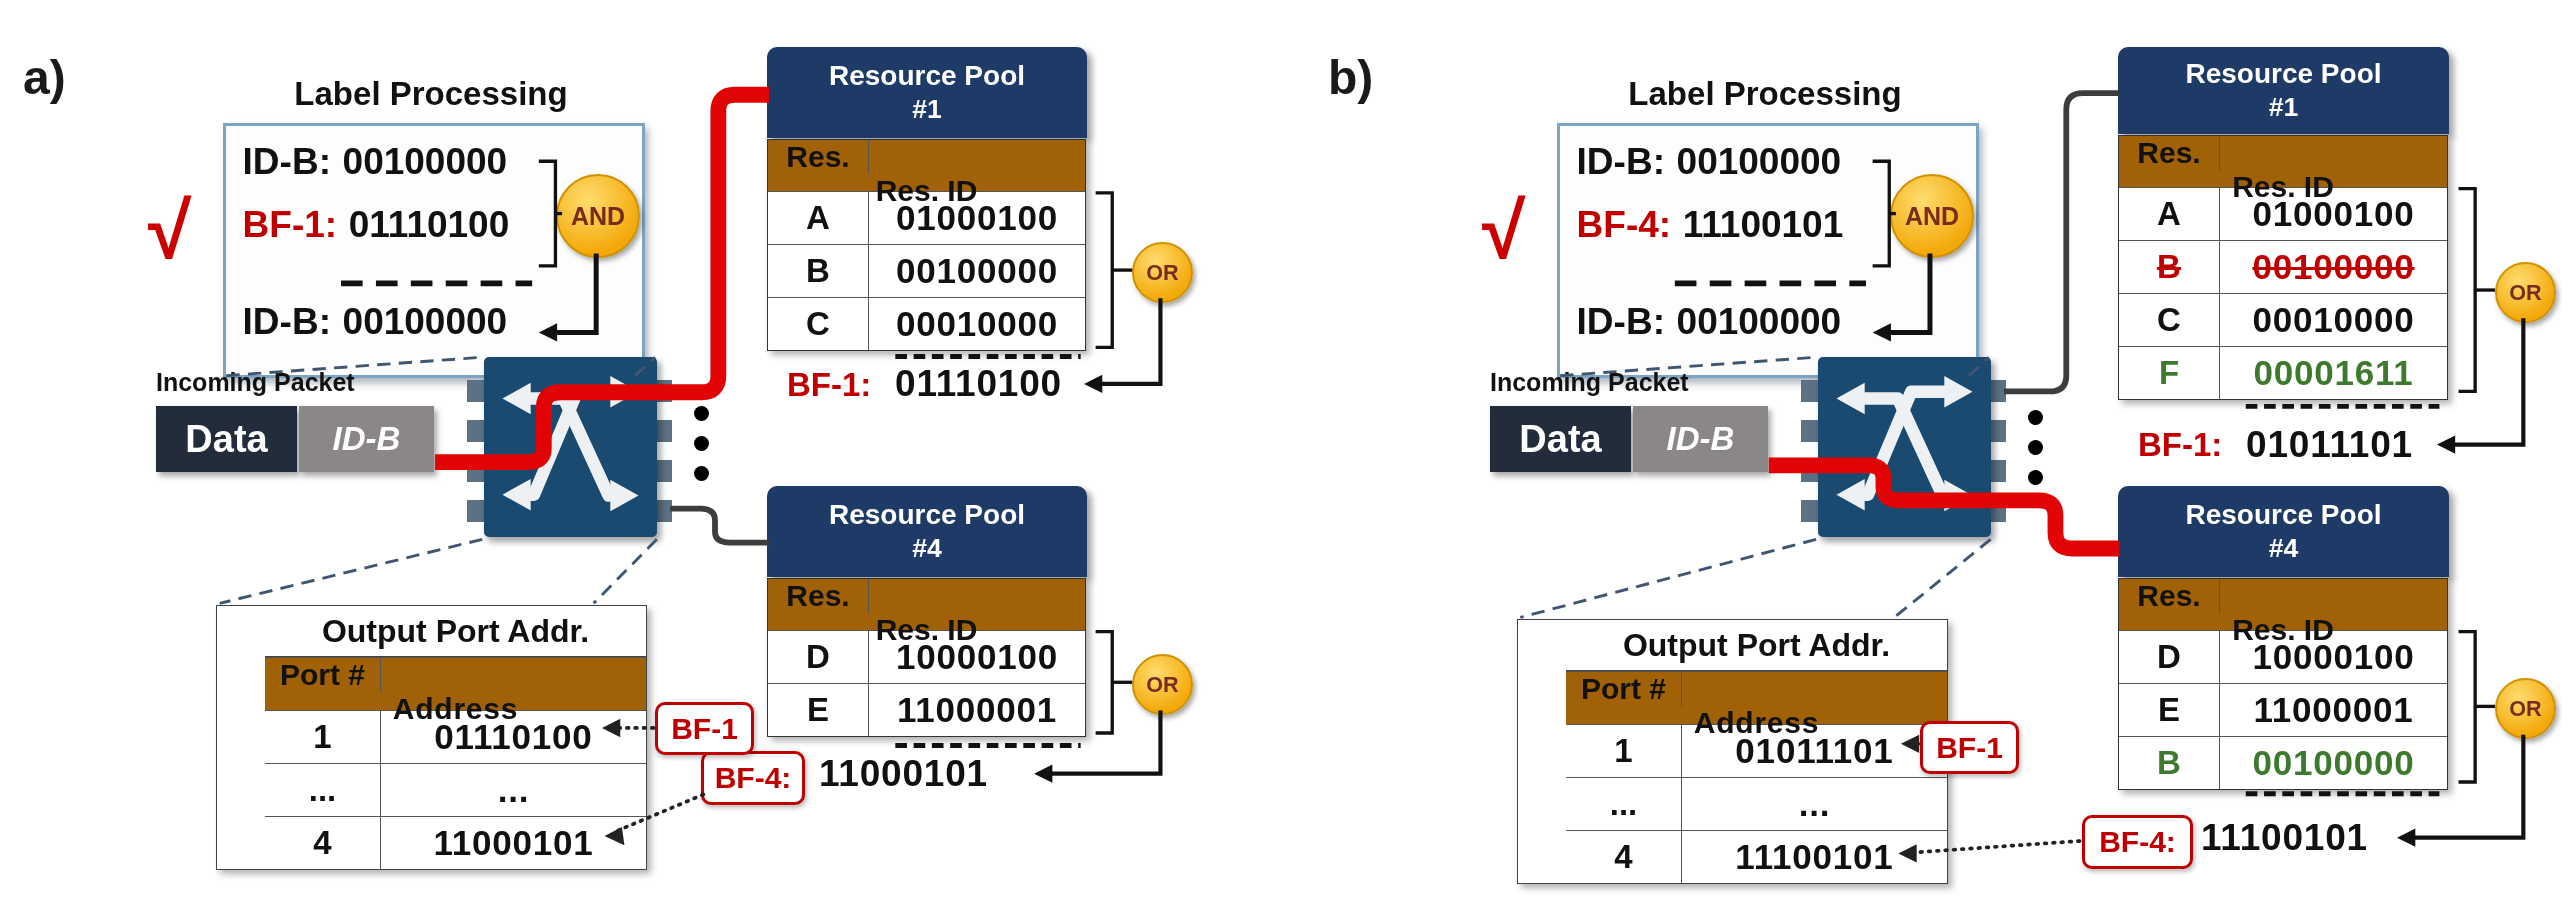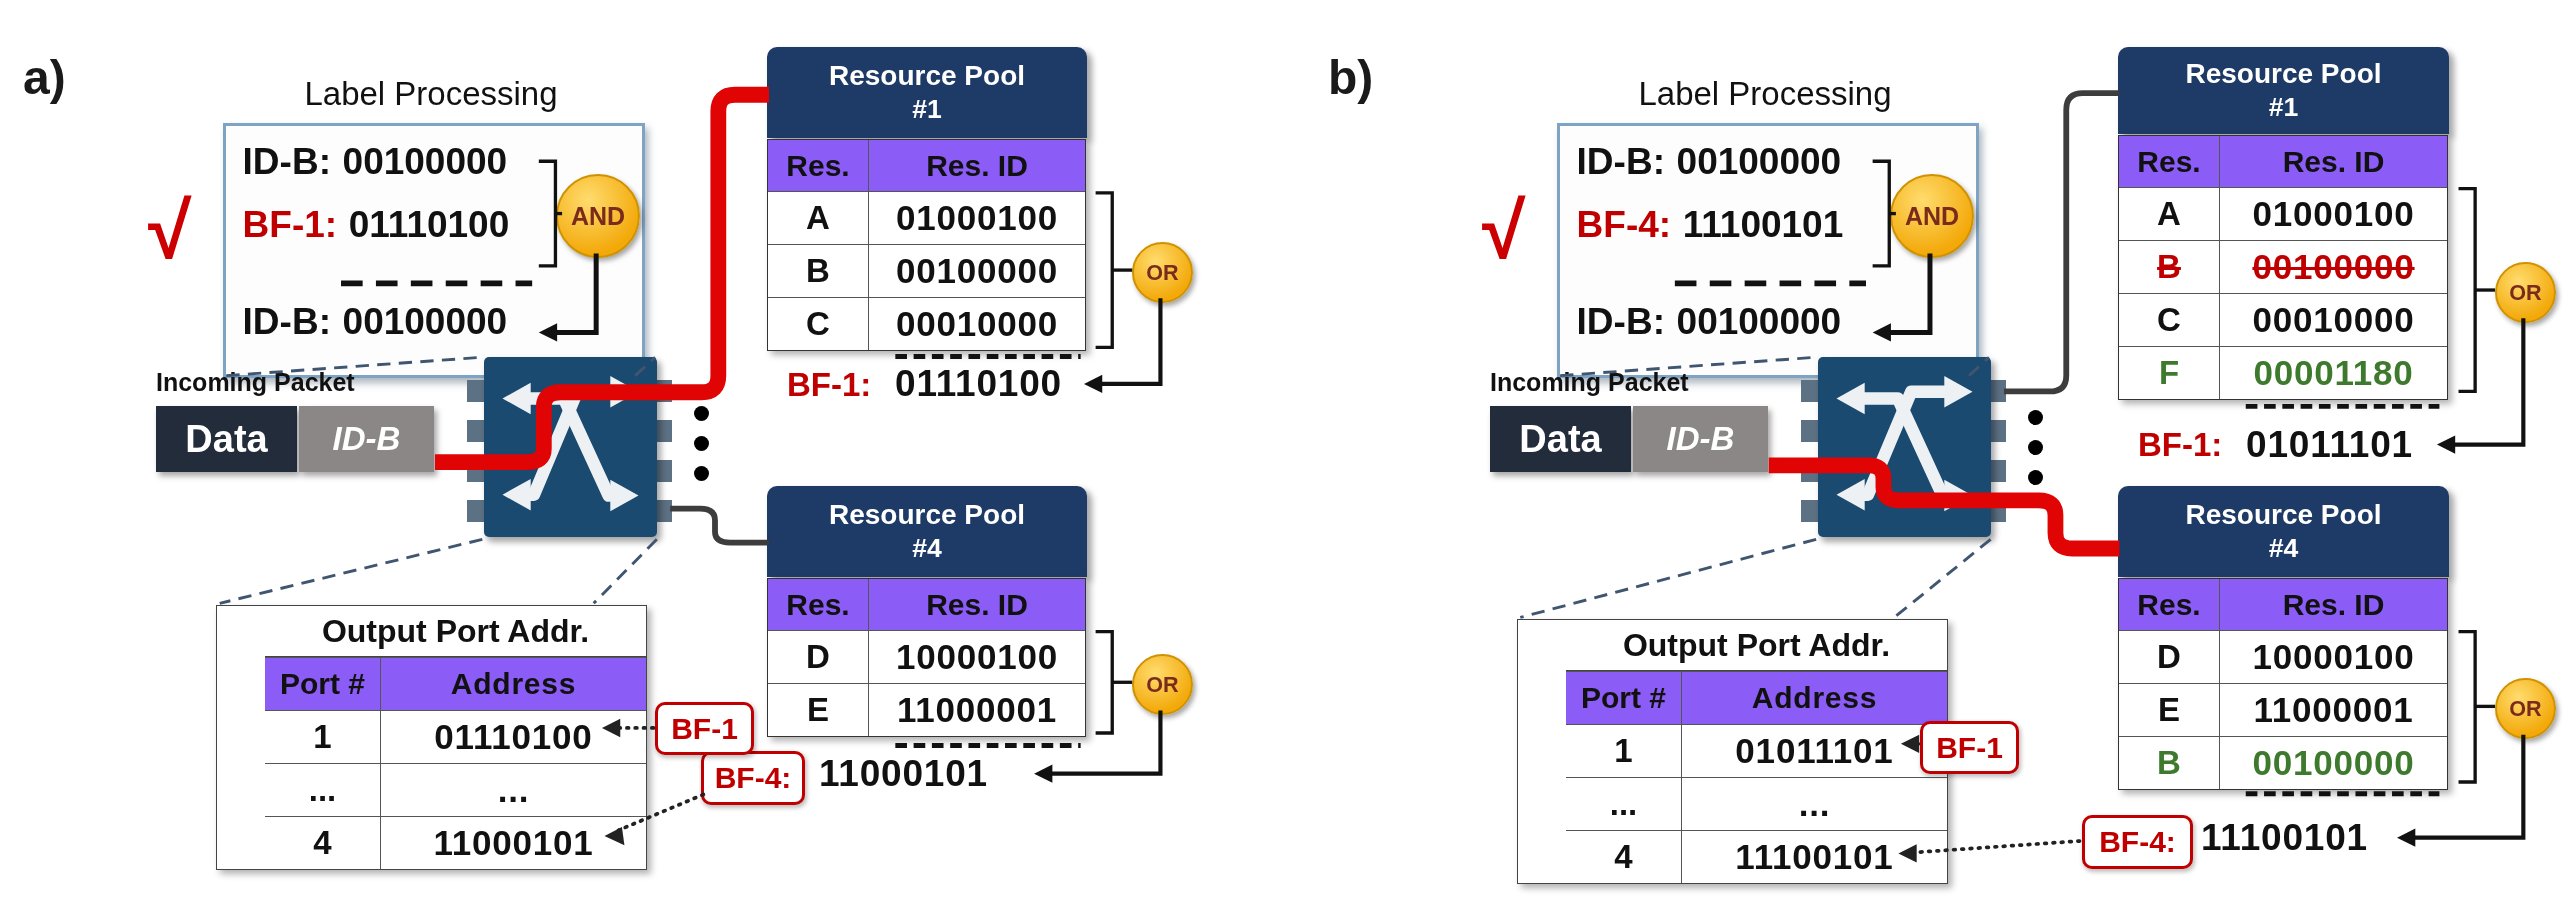--- a/index.html
+++ b/index.html
@@ -1,20 +1,20 @@
 <!DOCTYPE html>
 <html style="font-size:13.3px"><head>
 <meta charset="utf-8">
 <style>
   html,body{margin:0;padding:0;background:#fff;}
   #stage{position:relative;width:2576px;height:905px;background:#fff;overflow:hidden;
          font-family:"Liberation Sans",sans-serif;}
   .abs{position:absolute;}
   .panel-label{font-size:48px;font-weight:bold;color:#1a1a1a;}
-  .lp-title{font-size:33px;font-weight:normal;color:#111;text-align:center;}
+  .lp-title{font-size:33px;font-weight:bold;color:#111;text-align:center;}
   .lp-box{border:3.3px solid #7fa3c3;background:#fdfdfd;box-shadow:4.2px 5px 7.5px rgba(70,90,110,.45);}
   .lp-line{position:absolute;left:16.6px;display:flex;gap:11.6px;font-size:37px;font-weight:bold;color:#111;white-space:nowrap;}
   .red{color:#c00000;}
   .check{font-size:79px;font-weight:bold;color:#cc0000;}
   .op-circle{border-radius:50%;background:radial-gradient(circle at 38% 30%,#ffdc6e,#f3a90a 72%);
              border:2.5px solid #cf9200;color:#7a2b1c;font-weight:bold;display:flex;align-items:center;
              justify-content:center;box-shadow:2.5px 3.3px 5px rgba(0,0,0,.35);}
   .pkt-title{font-size:25px;font-weight:bold;color:#111;white-space:nowrap;}
   .pkt-data{background:#232c3b;color:#fff;display:flex;align-items:center;justify-content:center;
             font-size:38px;font-weight:bold;box-shadow:3.3px 4.2px 5.8px rgba(0,0,0,.35);}
@@ -26,21 +26,21 @@
   .pool-head{background:#1e3a66;color:#fff;border-radius:10px 10px 0 0;text-align:center;
              font-weight:bold;box-shadow:4.2px 4.2px 6.6px rgba(0,0,0,.35);display:flex;flex-direction:column;
              align-items:center;justify-content:center;line-height:1.25;}
   .pool-head .t1{font-size:28px;} .pool-head .t2{font-size:26.6px;}
   .ptable{background:#fff;border:1.7px solid #333;box-shadow:4.2px 4.2px 6.6px rgba(0,0,0,.3);}
   .prow{display:flex;border-top:1.7px solid #555;}
   .prow:first-child{border-top:none;}
   .pcell{display:flex;align-items:center;justify-content:center;font-weight:bold;color:#111;}
   .c-res{width:100px;font-size:33px;border-right:1.7px solid #555;}
   .c-id{flex:1;font-size:35px;letter-spacing:0.8px;}
-  .thead-row{background:#8b5cf6;}
+  .thead-row{background:#a16207;flex-direction:column;}
   .thead-row .pcell{font-size:30px;letter-spacing:0;}
   .prow[data-state="removed"] .pcell{color:#c00000;text-decoration:line-through;text-decoration-thickness:3.3px;}
   .prow[data-state="added"] .pcell{color:#3e7a2d;}
   .bf-key{font-size:33px;font-weight:bold;color:#c00000;white-space:nowrap;}
   .bf-val{font-size:37px;font-weight:bold;color:#111;letter-spacing:0.8px;white-space:nowrap;}
   .bf-tag{border:3.3px solid #c00000;border-radius:10px;color:#c00000;font-size:30px;font-weight:bold;
           display:flex;align-items:center;justify-content:center;background:#fff;box-shadow:1.7px 2.5px 4.2px rgba(0,0,0,.25);}
   .out-table{background:#fff;border:1.7px solid #444;box-shadow:4.2px 4.2px 6.6px rgba(0,0,0,.3);padding-left:48px;}
   .out-title{border-bottom:1.7px solid #444;display:flex;align-items:center;justify-content:center;
              font-size:32px;font-weight:bold;color:#111;}
@@ -237,21 +237,21 @@
     <div class="prow" style="height:52px;" data-state="removed">
       <div class="pcell c-res">B</div>
       <div class="pcell c-id">00100000</div>
     </div>
     <div class="prow" style="height:52px;">
       <div class="pcell c-res">C</div>
       <div class="pcell c-id">00010000</div>
     </div>
     <div class="prow" style="height:52px;" data-state="added">
       <div class="pcell c-res">F</div>
-      <div class="pcell c-id">00001180</div>
+      <div class="pcell c-id">00001611</div>
     </div>
   </div>
   <div class="abs op-circle" style="left:2495px;top:262px;width:57px;height:57px;font-size:21.6px;">OR</div>
   <div class="abs bf-key" style="left:2138px;top:426px;">BF-1:</div>
   <div class="abs bf-val" style="left:2246px;top:424px;">01011101</div>
 
   <div class="abs pool-head" style="left:2118px;top:486px;width:331px;height:91px;">
     <div class="t1">Resource Pool</div>
     <div class="t2">#4</div>
   </div>

